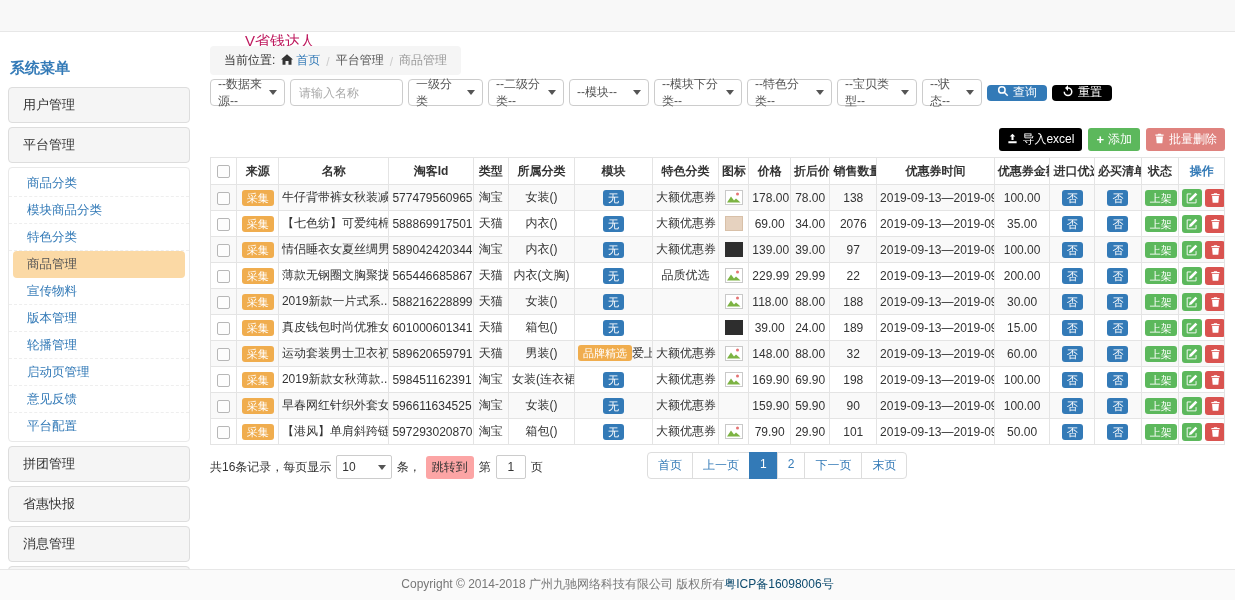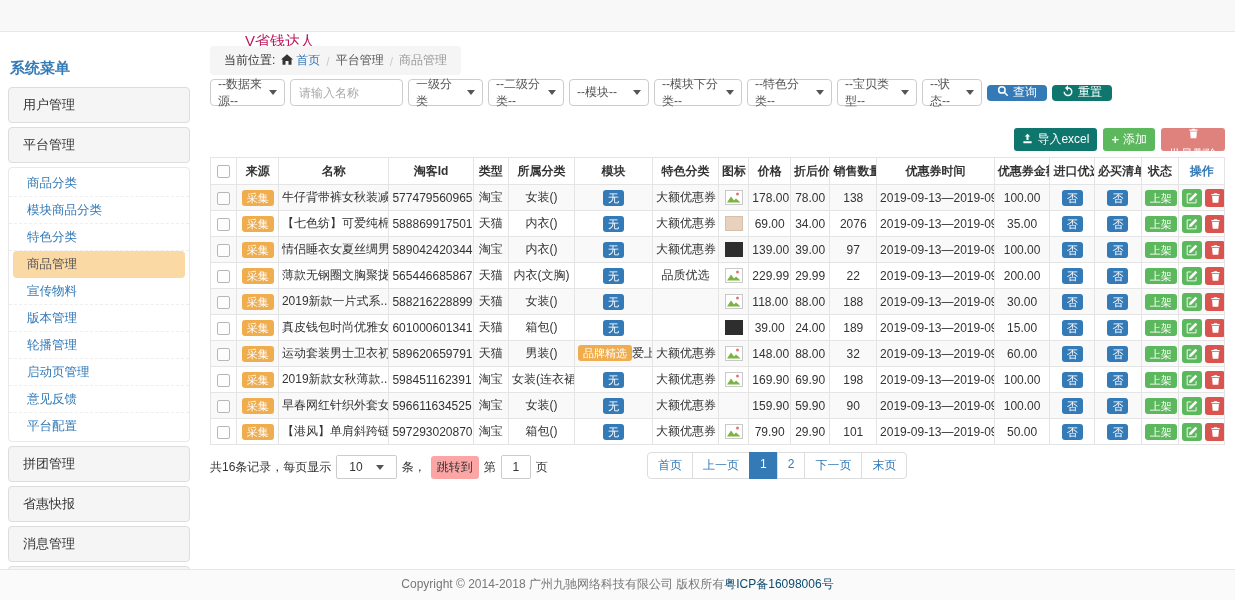--- a/index.html
+++ b/index.html
@@ -34,23 +34,23 @@
   
   .filters { position:absolute; left:210px; top:79px; display:flex; gap:5px; align-items:center; }
   .fselect { height:27px; border:1px solid #ccc; border-radius:4px; background:#fff; display:flex; align-items:center;
     justify-content:space-between; padding:0 7px; font-size:12px; color:#555; cursor:pointer; flex:none; }
   .fselect .sel-caret { width:0; height:0; border-left:4px solid transparent; border-right:4px solid transparent; border-top:5px solid #555; margin-left:5px; }
   .finput { height:27px; border:1px solid #ccc; border-radius:4px; padding:0 8px; font-size:12px; color:#555; flex:none; }
   .finput::placeholder { color:#aaa; }
   .btn { height:16px; border:none; border-radius:4px; color:#fff; font-size:12px; padding:0 10px;
     display:inline-flex; align-items:center; gap:4px; cursor:pointer; }
   .btn.primary { background:#337ab7; }
-  .btn.info    { background:#0f766e; }
+  .btn.info    { background:#000000; }
   .btn.success { background:#5cb85c; }
-  .btn.danger  { background:#df827e;flex-direction:column; }
+  .btn.danger  { background:#df827e; }
   .btn.sm { height:23px; border-radius:3px; padding:0 8px; }
 
   
   .actions { position:absolute; top:128px; right:10px; display:flex; gap:6px; }
 
   
   .table-wrap { position:absolute; left:210px; top:157px; width:1015px; }
   table { width:100%; border-collapse:collapse; table-layout:fixed; font-size:12px; background:#fff; }
   th,td { border:1px solid #e4e4e4; text-align:center; padding:0 3px; height:26px; overflow:hidden; white-space:nowrap; color:#333; font-weight:normal; }
   th { font-weight:bold; height:27px; background:#fff; }
@@ -64,21 +64,21 @@
   .mini-btn { display:inline-flex; width:20px; height:18px; border-radius:3px; align-items:center; justify-content:center; cursor:pointer; vertical-align:middle; }
   .mini-btn.green { background:#5cb85c; margin-right:3px; }
   .mini-btn.red   { background:#d9534f; }
   .thumb { display:inline-block; vertical-align:middle; }
   .thumb.dark  { width:18px; height:15px; background:#2e2e2e; border:1px solid #2e2e2e; }
   .thumb.beige { width:18px; height:15px; background:#e6d2bf; border:1px solid #d8c0a8; }
 
   
   .page-row { position:absolute; left:210px; top:452px; width:1015px; height:30px; }
   .page-summary { position:absolute; left:0; top:3px; display:flex; align-items:center; gap:5px; color:#333; }
-  .pp-select { height:24px; border:1px solid #ccc; border-radius:2px; background:#fff; display:inline-flex; align-items:center; padding:0 12px; gap:13px; cursor:pointer; }
+  .pp-select { height:24px; border:1px solid #ccc; border-radius:2px; background:#fff; display:inline-flex; align-items:center; padding:0 5px; gap:22px; cursor:pointer; }
   .pp-select .sel-caret { width:0; height:0; border-left:4px solid transparent; border-right:4px solid transparent; border-top:5px solid #555; }
   .jump-chip { background:#fca5a5; border-radius:3px; padding:3px 6px; color:#333; cursor:pointer; }
   .jump-input { width:30px; height:24px; border:1px solid #ccc; border-radius:2px; text-align:center; font-size:12px; color:#333; }
   .pager { position:absolute; left:437px; top:0; display:inline-flex; }
   .page-btn { border:1px solid #ddd; background:#fff; color:#337ab7; font-size:12px; padding:4px 10px; margin-left:-1px; cursor:pointer; }
   .page-btn:first-child { border-radius:4px 0 0 4px; margin-left:0; }
   .page-btn:last-child { border-radius:0 4px 4px 0; }
   .page-btn.active { background:#337ab7; border-color:#337ab7; color:#fff; }
 
   

